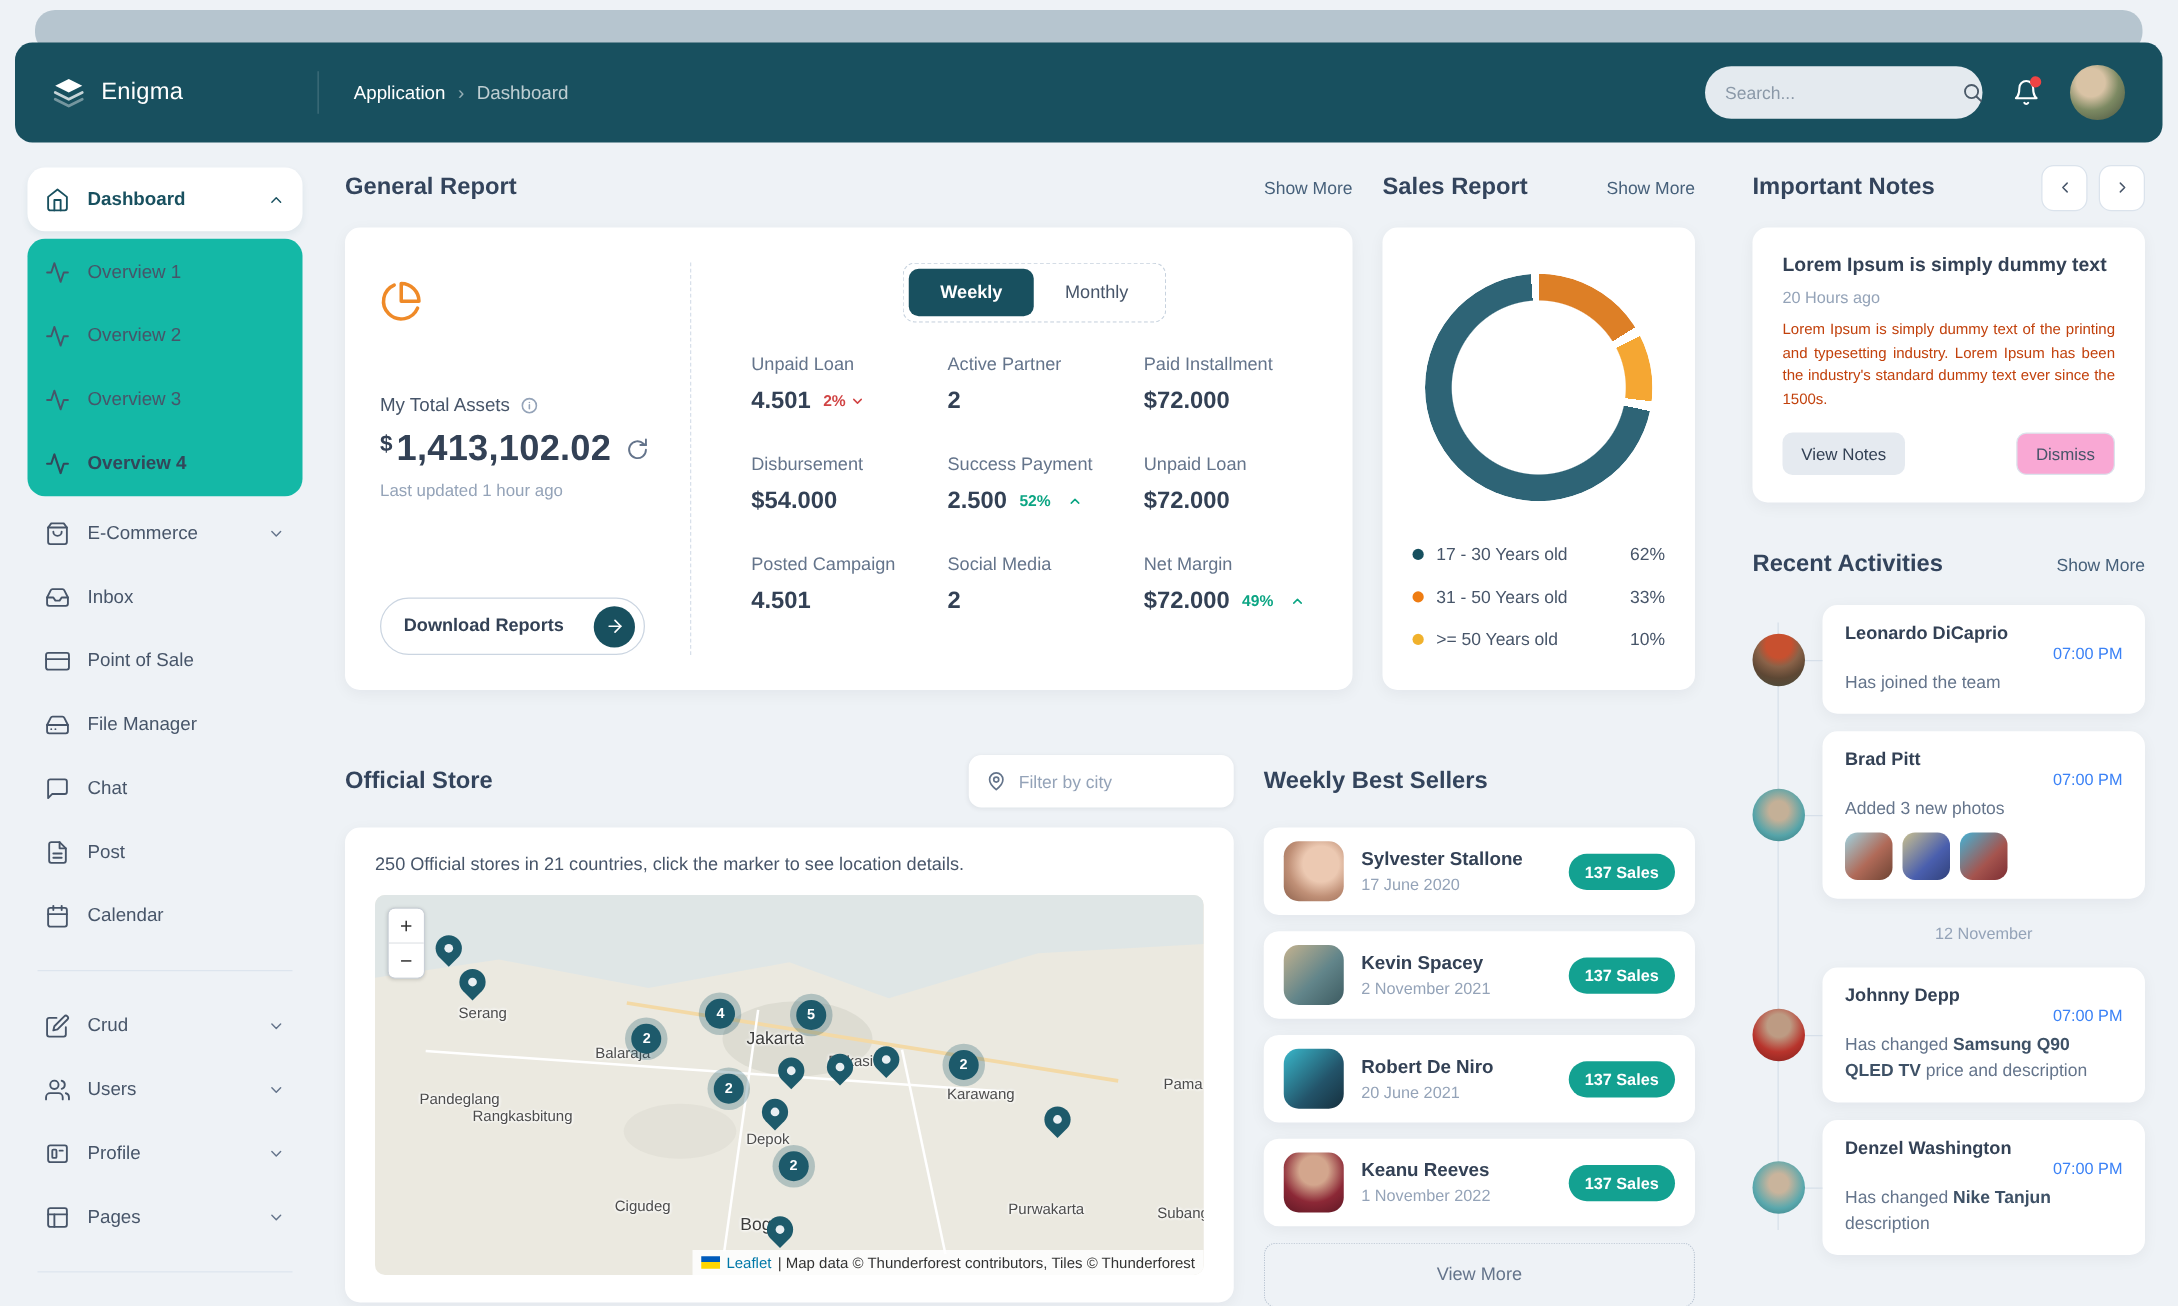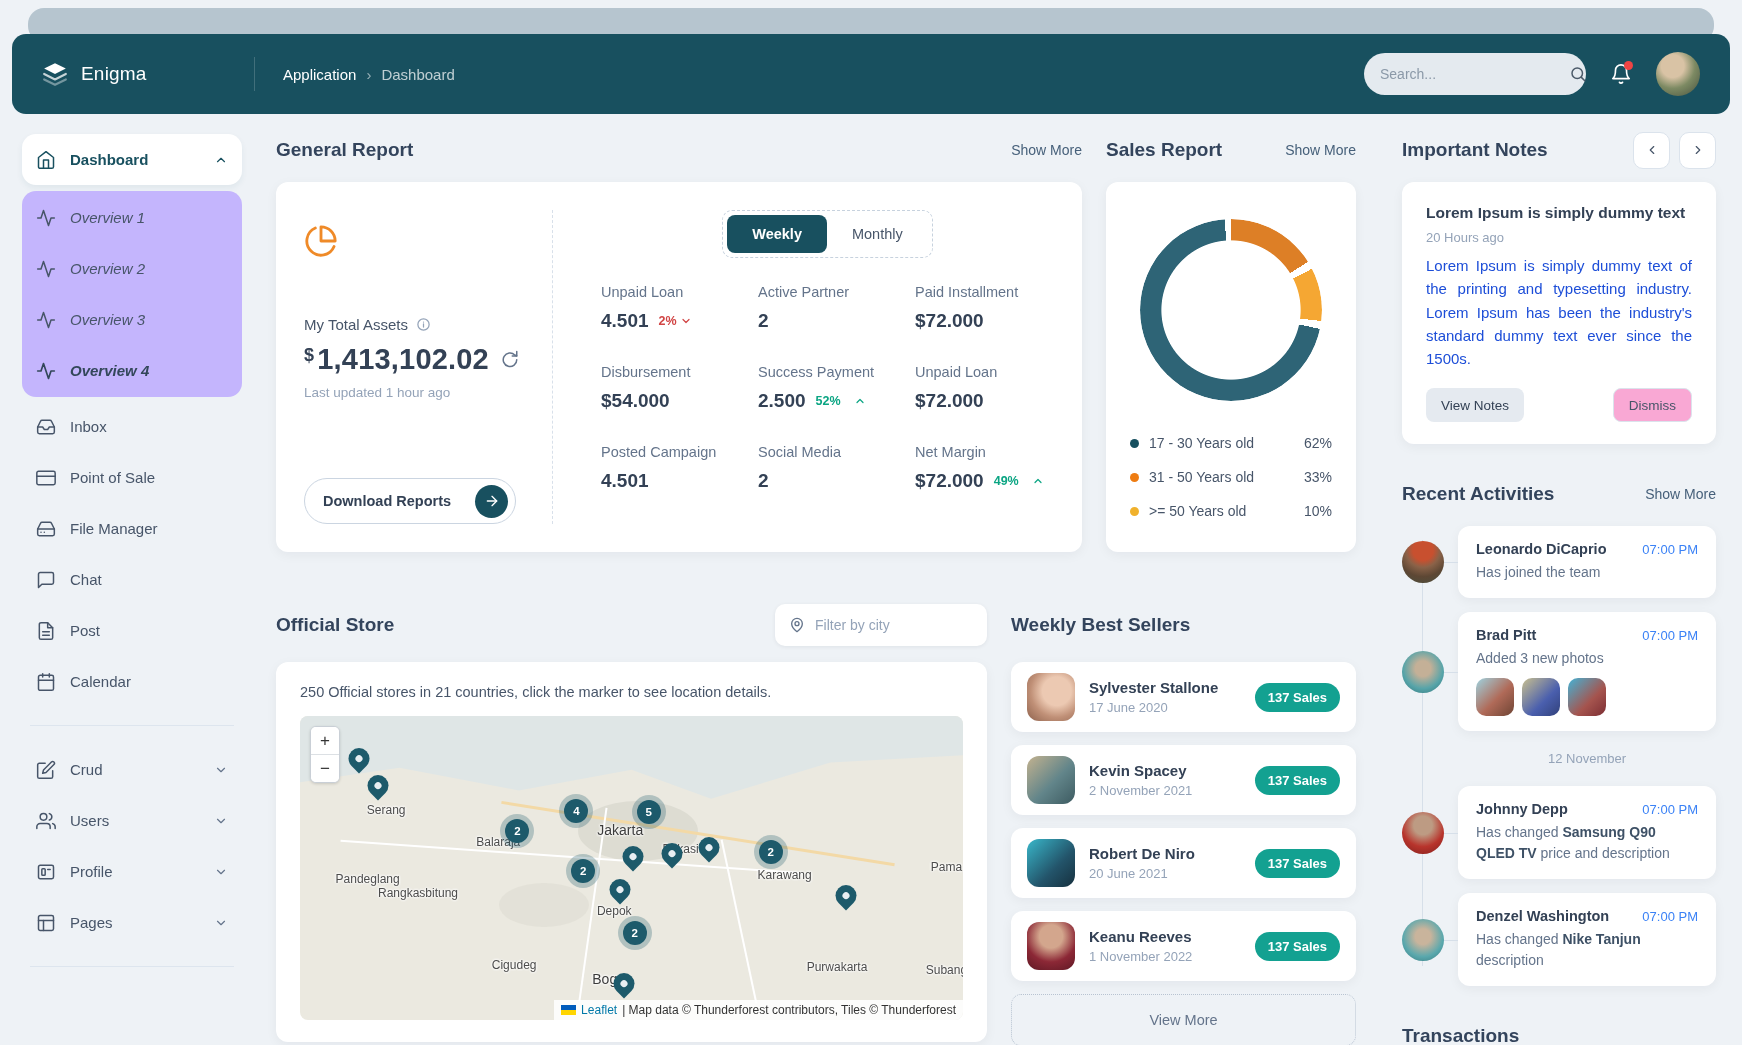--- a/index.html
+++ b/index.html
@@ -37,21 +37,21 @@
 
   
   .layout { display:flex; }
   .sidebar { width:258px; flex-shrink:0; padding:20px 16px 0 22px; }
   .side-item { display:flex; align-items:center; gap:14px; height:51px; padding:0 14px;
     border-radius:14px; color:#475569; font-size:15px; cursor:pointer; }
   .side-item svg { flex-shrink:0; }
   .side-item .chev { margin-left:auto; }
   .side-item.active { background:#ffffff; color:#18505f; font-weight:700;
     box-shadow:0 3px 6px rgba(23,80,95,.07); }
-  .submenu { background:#c4b5fd; border-radius:14px; margin:6px 0 4px; padding:1px 0;font-style:italic; }
+  .submenu { background:#14b8a6; border-radius:14px; margin:6px 0 4px; padding:1px 0; }
   .submenu .side-item { height:51px; }
   .submenu .side-item.subactive { font-weight:700; color:#33475a; }
   .side-divider { height:1px; background:#dde5ee; margin:18px 8px; }
 
   .content { flex:1; padding:20px 26px 0 18px; display:flex; gap:46px; }
   .center { width:1080px; flex-shrink:0; }
   .right-rail { flex:1; min-width:0; }
 
   .section-head { display:flex; align-items:center; height:32px; margin-bottom:16px; }
   .section-title { font-size:19px; font-weight:700; color:#33445c; }
@@ -168,21 +168,21 @@
   .thumb-4 { background:radial-gradient(circle at 50% 30%, #d3a68d 0 28%, #8c2836 62%, #5e1824 100%); }
 
   
   .nav-btns { margin-left:auto; display:flex; gap:9px; }
   .nav-btn { width:37px; height:37px; background:#fff; border:1px solid #dbe3ec; border-radius:10px;
     display:flex; align-items:center; justify-content:center; cursor:pointer; }
 
   .note-card { padding:22px 24px; margin-bottom:34px; }
   .note-title { font-size:15.5px; font-weight:700; color:#334155; }
   .note-time { font-size:13px; color:#94a3b8; margin:8px 0 9px; }
-  .note-body { font-size:15px; color:#1d4ed8; line-height:1.55; text-align:justify;
+  .note-body { font-size:12px; color:#c2410c; line-height:1.55; text-align:justify;
     margin-bottom:18px; }
   .note-actions { display:flex; justify-content:space-between; }
   .btn-light { height:34px; padding:0 15px; border:0; border-radius:8px; background:#e5eaf0;
     color:#334155; font-size:13.5px; font-weight:500; cursor:pointer; font-family:inherit; }
   .btn-outline { height:34px; padding:0 15px; border:1px solid #dbe3ec; border-radius:8px;
     background:#f9a8d4; color:#475569; font-size:13.5px; cursor:pointer; font-family:inherit; }
 
   .timeline { position:relative; padding-left:56px; margin-bottom:34px; }
   .timeline::before { content:""; position:absolute; left:20px; top:14px; bottom:20px; width:1px;
     background:#d6dfe9; }
@@ -190,21 +190,21 @@
   .t-entry::before { content:""; position:absolute; left:-16px; top:50%; width:16px; height:1px;
     background:#d6dfe9; }
   .t-avatar { position:absolute; left:-56px; top:50%; transform:translateY(-50%);
     width:42px; height:42px; border-radius:50%; z-index:2; }
   .av-leo { background:radial-gradient(circle at 50% 22%, #c8502f 0 26%, #8a6248 44%, #5d4734 68%, #49503f 100%); }
   .av-brad { background:radial-gradient(circle at 50% 42%, #c4b097 0 24%, #56a4a9 62%, #2f7076 100%); }
   .av-johnny { background:radial-gradient(circle at 50% 32%, #bd9b83 0 26%, #b8342c 60%, #7d1f1c 100%); }
   .av-denzel { background:radial-gradient(circle at 50% 42%, #c9b49c 0 24%, #5aa8ad 62%, #32747a 100%); }
   .av-stallone { background:radial-gradient(circle at 60% 38%, #ecc9b2 0 32%, #c09077 60%, #8d614c 100%); }
   .t-card { padding:15px 18px; }
-  .t-head { display:flex; align-items:baseline; }
+  .t-head { display:flex; align-items:baseline;flex-direction:column; }
   .t-name { font-size:14.5px; font-weight:700; color:#334155; }
   .t-time { margin-left:auto; font-size:13px; color:#3b82f6; }
   .t-text { font-size:14px; color:#64748b; line-height:1.5; margin-top:5px; }
   .t-text b { color:#3e5166; font-weight:700; }
   .t-photos { display:flex; gap:8px; margin-top:9px; }
   .t-photo { width:38px; height:38px; border-radius:10px; }
   .tp-1 { background:linear-gradient(135deg,#9fd3e0 0%,#b06a58 55%,#6e4434 100%); }
   .tp-2 { background:linear-gradient(135deg,#c9c08f 0%,#4a5fae 60%,#31417a 100%); }
   .tp-3 { background:linear-gradient(135deg,#44b3d6 0%,#a5544e 60%,#7c2e33 100%); }
   .t-date-divider { text-align:center; font-size:13px; color:#94a3b8; margin:20px 0; }
@@ -295,20 +295,33 @@
               <polyline points="22 12 18 12 15 21 9 3 6 12 2 12"></polyline>
             </svg>
           <span>Overview 3</span>
         </div>
         <div class="side-item subactive">
           <svg width="20" height="20" viewBox="0 0 24 24" fill="none" stroke="#33475a" stroke-width="2" stroke-linecap="round" stroke-linejoin="round">
               <polyline points="22 12 18 12 15 21 9 3 6 12 2 12"></polyline>
             </svg>
           <span>Overview 4</span>
         </div>
+      </div>
+      <div class="side-item">
+        <svg width="20" height="20" viewBox="0 0 24 24" fill="none" stroke="#475569" stroke-width="1.8" stroke-linecap="round" stroke-linejoin="round">
+            <path d="M6 2 3 6v14a2 2 0 0 0 2 2h14a2 2 0 0 0 2-2V6l-3-4z"></path>
+            <line x1="3" y1="6" x2="21" y2="6"></line>
+            <path d="M16 10a4 4 0 0 1-8 0"></path>
+          </svg>
+        <span>E-Commerce</span>
+        <span class="chev">
+            <svg width="14" height="14" viewBox="0 0 24 24" fill="none" stroke="#64748b" stroke-width="2" stroke-linecap="round" stroke-linejoin="round">
+              <polyline points="6 9 12 15 18 9"></polyline>
+            </svg>
+          </span>
       </div>
       <div class="side-item">
         <svg width="20" height="20" viewBox="0 0 24 24" fill="none" stroke="#475569" stroke-width="1.8" stroke-linecap="round" stroke-linejoin="round">
             <polyline points="22 12 16 12 14 15 10 15 8 12 2 12"></polyline>
             <path d="M5.45 5.11 2 12v6a2 2 0 0 0 2 2h16a2 2 0 0 0 2-2v-6l-3.45-6.89A2 2 0 0 0 16.76 4H7.24a2 2 0 0 0-1.79 1.11z"></path>
           </svg>
         <span>Inbox</span>
       </div>
       <div class="side-item">
         <svg width="20" height="20" viewBox="0 0 24 24" fill="none" stroke="#475569" stroke-width="1.8" stroke-linecap="round" stroke-linejoin="round">

